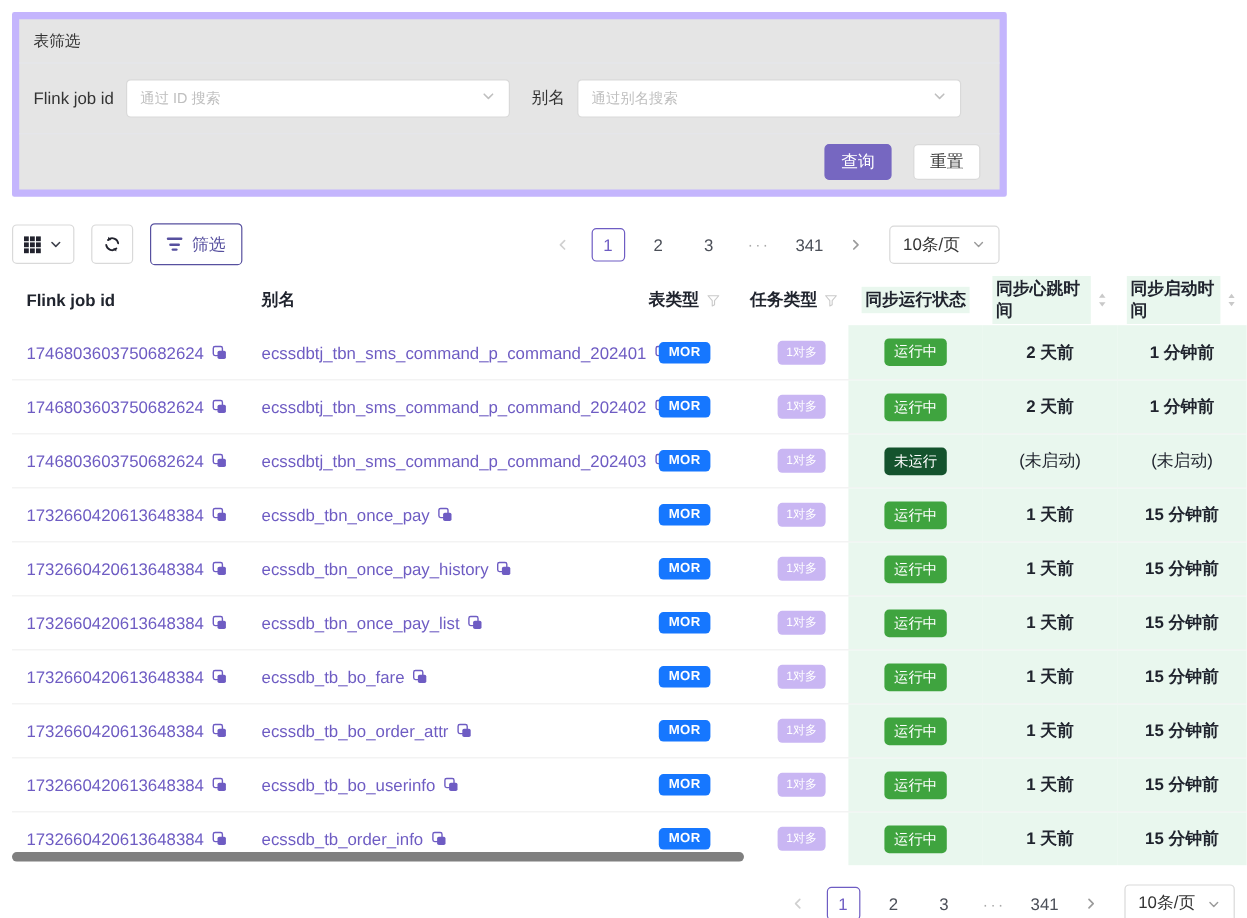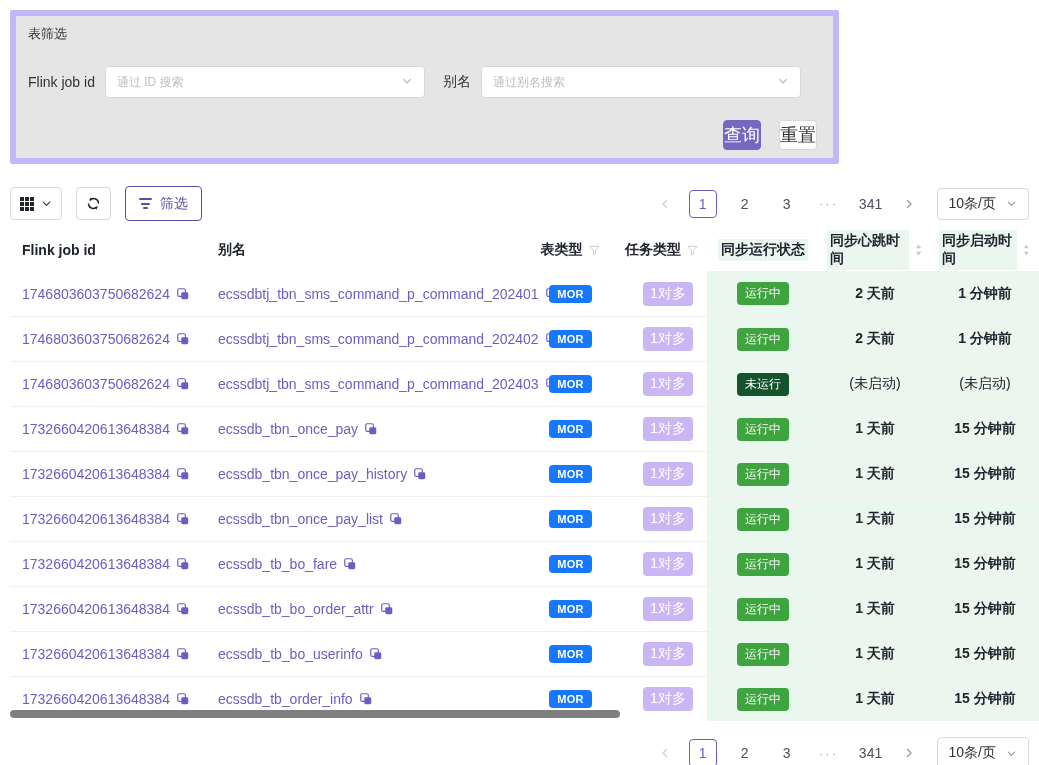--- a/index.html
+++ b/index.html
@@ -9,26 +9,26 @@
   
   .filter-panel { width:829px; border:6px solid #c4b5fd; border-radius:2px; background:#e5e5e5; }
   .fp-header { padding:9px 12px; font-size:13px; color:#333; border-bottom:1px solid #e5e6eb; }
   .fp-body { display:flex; align-items:center; padding:13px 12px; border-bottom:1px solid #e5e6eb; }
   .fp-label { font-size:14px; color:#333; margin-right:10px; white-space:nowrap; }
   .fp-label.second { margin-left:18px; }
   .select-box { width:320px; height:32px; border:1px solid #d9d9d9; border-radius:4px; background:#fff;
                 display:flex; align-items:center; justify-content:space-between; padding:0 11px; cursor:pointer; }
   .placeholder { color:#bfbfbf; font-size:12px; }
   .fp-footer { display:flex; justify-content:flex-end; gap:18px; padding:8px 16px 8px 16px; height:46px; align-items:center; }
-  .btn { height:30px; padding:0 0; font-size:18px; border-radius:4px; cursor:pointer; display:flex; align-items:center; border:1px solid transparent; }
+  .btn { height:30px; padding:0 13px; font-size:14px; border-radius:4px; cursor:pointer; display:flex; align-items:center; border:1px solid transparent; }
   .btn-primary { background:#7667c1; color:#fff; border-color:#7667c1; }
   .btn-default { background:#fff; color:#333; border-color:#d9d9d9; }
 
   
-  .toolbar { width:1019px; margin-top:22px; display:flex; justify-content:space-between; align-items:center; }
+  .toolbar { width:823px; margin-top:22px; display:flex; justify-content:space-between; align-items:center; }
   .tb-left { display:flex; align-items:center; gap:14px; }
   .icon-btn { height:33px; border:1px solid #d9d9d9; border-radius:4px; background:#fff; display:flex; align-items:center; padding:0 9px; gap:7px; cursor:pointer; }
   .grid-glyph { display:grid; grid-template-columns:repeat(3,4px); grid-template-rows:repeat(3,4px); gap:1px; }
   .grid-glyph i { background:#22232e; display:block; }
   .filter-btn { height:35px; border:1px solid #57509f; border-radius:4px; color:#57509f; background:#fff;
                 display:flex; align-items:center; gap:8px; padding:0 13px; font-size:14px; cursor:pointer; }
   .flines { display:flex; flex-direction:column; align-items:center; gap:2.5px; }
   .flines i { display:block; height:2px; background:#57509f; border-radius:1px; }
   .flines i:nth-child(1){width:13px;} .flines i:nth-child(2){width:9px;} .flines i:nth-child(3){width:5px;}
 
@@ -51,21 +51,21 @@
   .row { height:45px; align-items:center; font-size:14px; }
   .row + .row { border-top:1px solid #f0f0f0; }
   .cell { display:flex; align-items:center; height:100%; }
   .cell.left { padding-left:12px; gap:6px; }
   .cell.center { justify-content:center; }
   .cell.green { background:#e9f7ee; }
   .link { color:#6e5cc3; text-decoration:none; cursor:pointer; white-space:nowrap; }
   .copy-icon { display:flex; cursor:pointer; }
   .badge { color:#fff; border-radius:4px; white-space:nowrap; }
   .badge-mor { background:#1677ff; font-size:11px; font-weight:bold; padding:3px 8px; letter-spacing:.3px; }
-  .badge-task { background:#c9b6f3; font-size:14px; padding:3px 7px;margin-left:12px; }
+  .badge-task { background:#c9b6f3; font-size:10px; padding:3px 7px;margin-left:12px; }
   .status-badge { font-size:12px; padding:3px 8px; }
   .status-running { background:#3fa43f; }
   .status-stopped { background:#14532d; }
   .time { font-weight:bold; color:#20242e; }
   .time.muted { font-weight:normal; }
   .hscroll { position:absolute; left:0; bottom:3px; width:610px; height:8px; background:#7f7f7f; border-radius:4px; cursor:grab; }
   .bottom-bar { width:1019px; display:flex; justify-content:flex-end; margin-top:16px; }
 </style>
 </head>
 <body>

